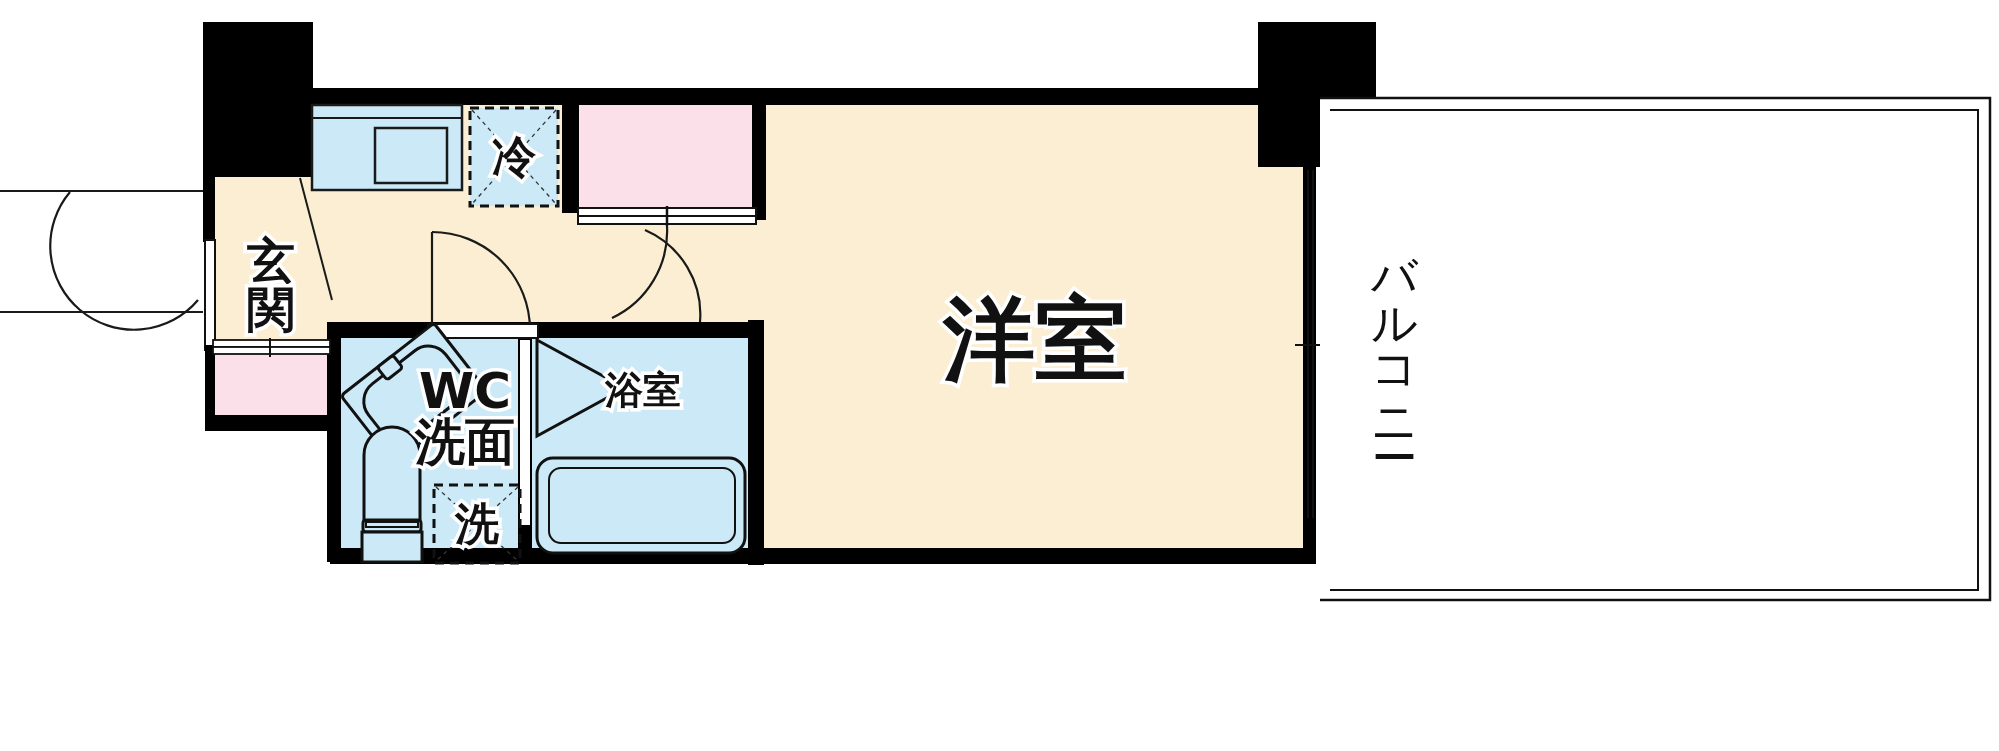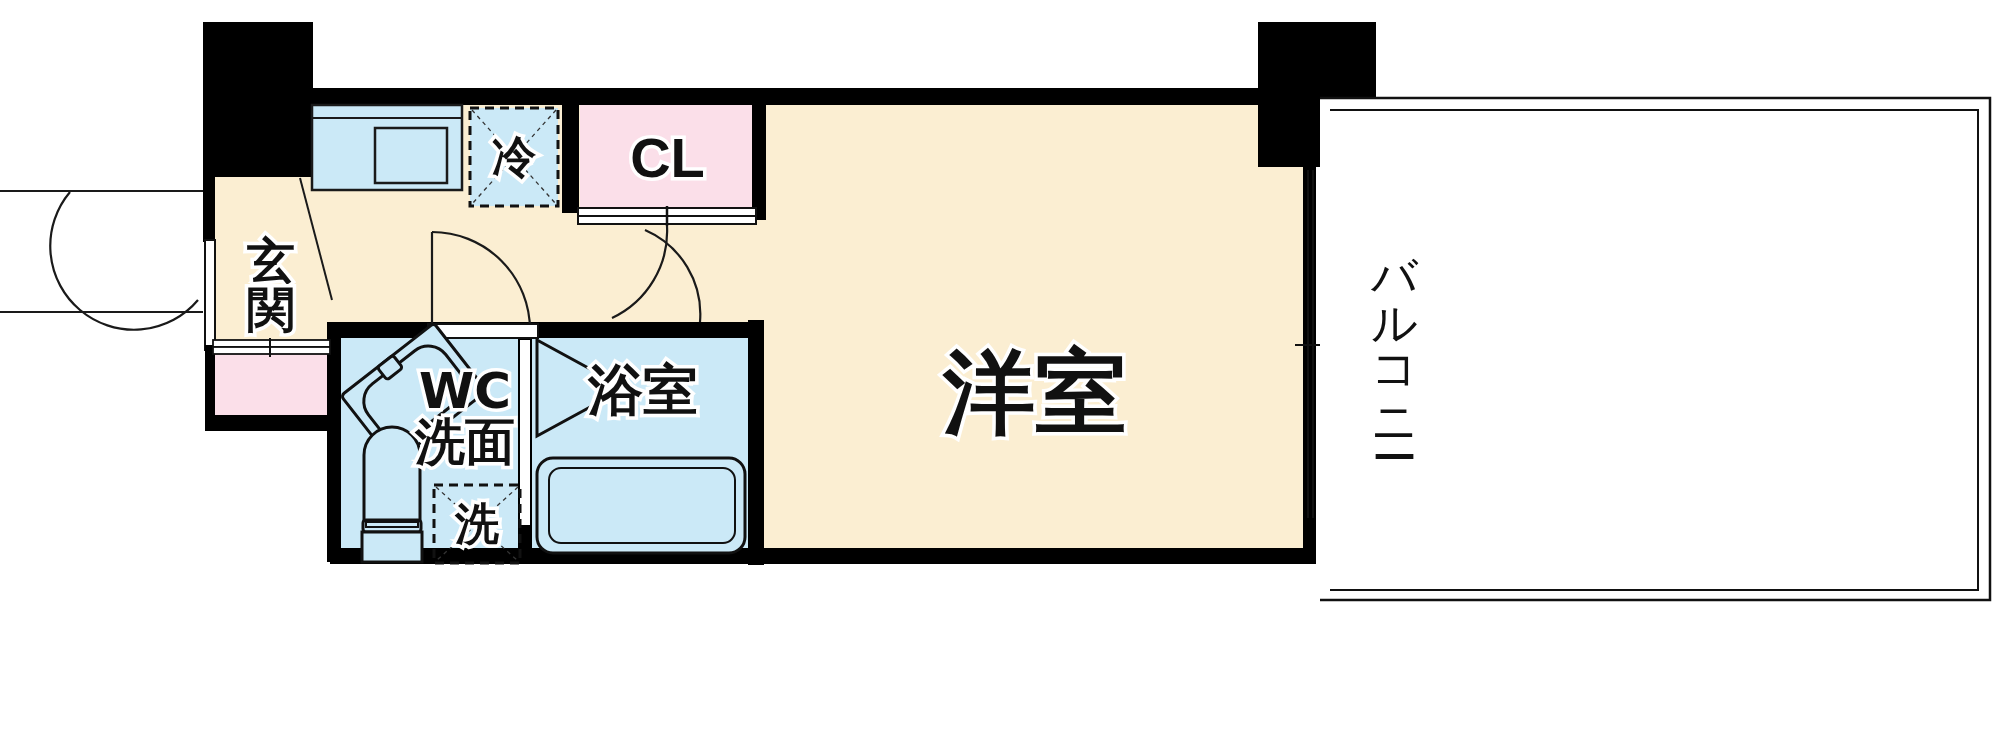--- a/index.html
+++ b/index.html
@@ -136,30 +136,29 @@
   </svg>
 
   <div class="lbl jp" style="left:215px;top:225px;width:112px;height:120px;font-size:48px;flex-direction:column;">
     <div>玄</div>
     <div>関</div>
   </div>
 
 
   <div class="lbl jp" style="left:470px;top:110px;width:88px;height:94px;font-size:44px;">冷</div>
 
-  <div class="lbl" style="left:580px;top:108px;width:175px;height:100px;font-size:56px;">CL</div>
 
   <div class="lbl jp" style="left:405px;top:358px;width:120px;height:118px;font-size:50px;flex-direction:column;">
     <div>WC</div>
     <div>洗面</div>
   </div>
 
   <div class="lbl jp" style="left:434px;top:487px;width:86px;height:74px;font-size:44px;">洗</div>
 
-  <div class="lbl jp" style="left:558px;top:355px;width:170px;height:70px;font-size:55px;">浴室</div>
+  <div class="lbl jp" style="left:558px;top:355px;width:170px;height:70px;font-size:38px;">浴室</div>
 
-  <div class="lbl jp" style="left:870px;top:240px;width:330px;height:200px;font-size:92px;flex-direction:column;gap:6px;justify-content:flex-end;">
+  <div class="lbl jp" style="left:870px;top:240px;width:330px;height:200px;font-size:92px;flex-direction:column;gap:6px;">
     <div>洋室</div>
   </div>
 
   <div class="lbl jp vert" style="left:1360px;top:200px;width:70px;height:260px;font-size:46px;-webkit-text-stroke:0;font-weight:400;">バルコニー</div>
 
 </div>
 
 </body></html>

